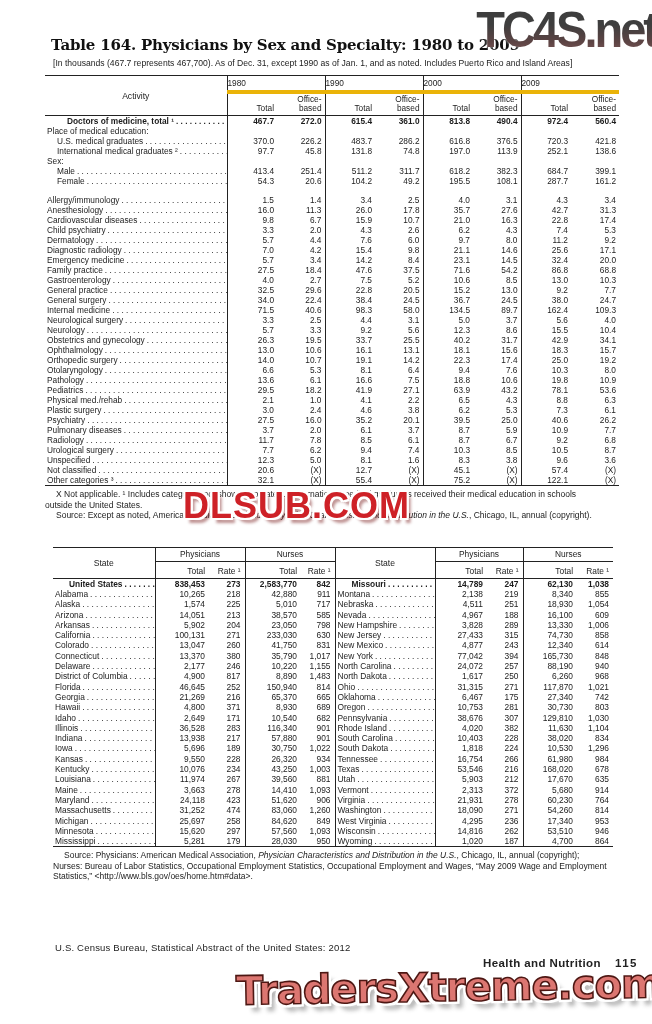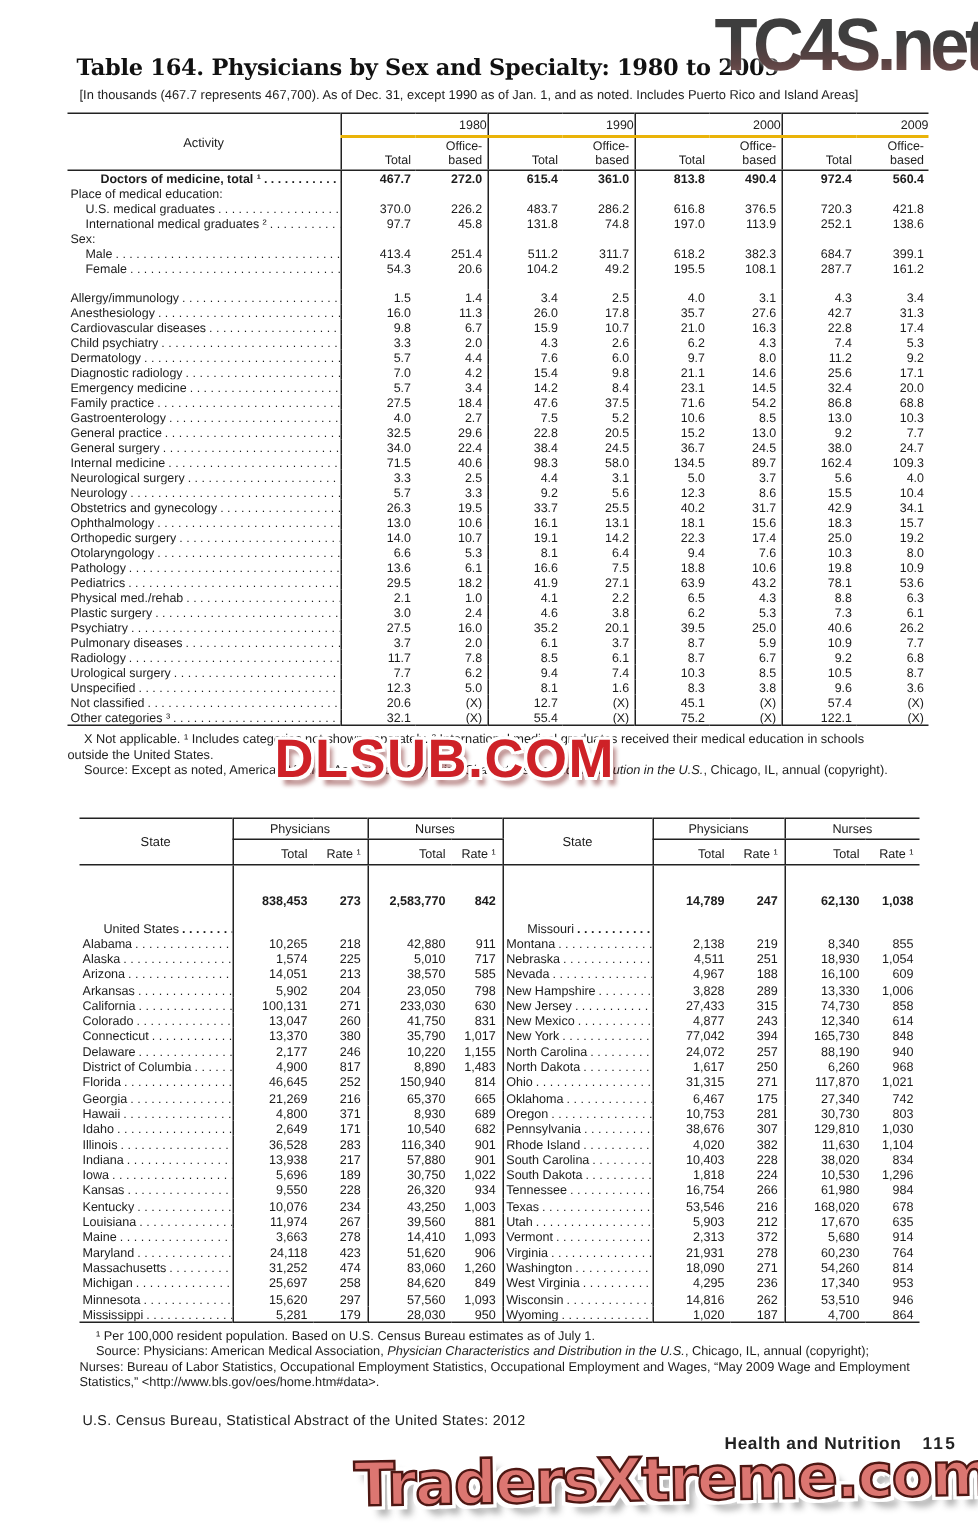--- a/index.html
+++ b/index.html
@@ -14,21 +14,21 @@
     font-family:"DejaVu Serif", serif; font-weight:bold;
     font-size:15px; letter-spacing:-0.2px; margin:0 0 4px 6px; color:#111;
   }
   .tbl-note { font-size:8.6px; line-height:1.22; width:548px; margin:0 0 7px 8px; }
 
   table { border-collapse:collapse; table-layout:fixed; }
 
   
   .t164 { width:574px; font-size:8.3px; border-top:1px solid #222; border-bottom:1.5px solid #222; }
   .t164 th { font-weight:normal; padding:0; }
-  .t164 .year-th { text-align:right; border-bottom:2px solid #eab308; height:14px; }
+  .t164 .year-th { text-align:left; border-bottom:4px solid #eab308; height:14px; }
   .t164 .sub-th { text-align:right; vertical-align:bottom; padding:1px 3px 2px 0; line-height:1.05;margin-top:32px; }
   .t164 .activity-th { text-align:center; vertical-align:middle; font-size:8.6px; }
   .t164 thead .hb { border-bottom:1.5px solid #222; }
   .t164 td { height:9.8px; padding:0 3px 0 0; text-align:right; white-space:nowrap; overflow:hidden; }
   .t164 td.lblcell { text-align:left; padding:0 0 0 2px; }
   .grp { border-left:1px solid #222; }
 
   .lbl { display:flex; align-items:baseline; }
   .lbl .txt { white-space:nowrap; }
   .lbl .dots { flex:1 1 auto; overflow:hidden; white-space:nowrap; padding:0 2px 0 2px; }
@@ -49,21 +49,21 @@
   .t165 { width:560px; font-size:8.4px; margin-left:8px; border-top:1px solid #222; border-bottom:1.5px solid #222; }
   .t165 th { font-weight:normal; padding:0; }
   .t165 .grp-th { text-align:center; border-bottom:1px solid #222; height:13px; }
   .t165 .state-th { text-align:center; vertical-align:middle; font-size:8.6px; }
   .t165 .sub-th { text-align:right; vertical-align:bottom; padding:1px 4px 2px 0; height:13px; }
   .t165 thead .hb { border-bottom:1.5px solid #222; }
   .t165 td { height:10.3px; padding:0 4px 0 0; text-align:right; white-space:nowrap; overflow:hidden; }
   .t165 td.lblcell { text-align:left; padding:0 0 0 2px; }
   .vl { border-left:1px solid #222; }
   .r-us td { font-weight:bold; }
-  .r-us .txt { font-weight:normal; margin-left:14px;margin-top:37px; }
+  .r-us .txt { font-weight:bold; margin-left:14px; }
 
   
   .footer-right { position:absolute; top:957px; right:14px; font-size:11.5px; letter-spacing:0.4px; color:#222;font-weight:bold; }
   .footer-right .pgnum { margin-left:14px; letter-spacing:1.5px; }
   .footer-left { position:absolute; top:942px; left:55px; font-size:9.5px; letter-spacing:0.2px; color:#222; }
 
   
   .wm { position:absolute; pointer-events:none; white-space:nowrap; }
   .wm-tc4s {
     top:2px; right:-4px;
@@ -1337,21 +1337,20 @@
             </td>
             <td class="vl">1,020</td>
             <td>187</td>
             <td class="vl">4,700</td>
             <td>864</td>
           </tr>
         </tbody>
     </table>
 
     <div class="fnote" style="margin-left:8px">
-      <p>¹ Per 100,000 resident population. Based on U.S. Census Bureau estimates as of July 1.</p>
       <p><span>Source: Physicians: American Medical Association, </span><span class="ital">Physician Characteristics and Distribution in the U.S.</span><span>, Chicago, IL, annual (copyright); Nurses: Bureau of Labor Statistics, Occupational Employment Statistics, Occupational Employment and Wages, “May 2009 Wage and Employment Statistics,” &lt;http://www.bls.gov/oes/home.htm#data&gt;.</span></p>
     </div>
   </div>
 </div>
 
 <div class="footer-right">
   <span>Health and Nutrition</span><span class="pgnum">115</span>
 </div>
 <div class="footer-left">U.S. Census Bureau, Statistical Abstract of the United States: 2012</div>
 

